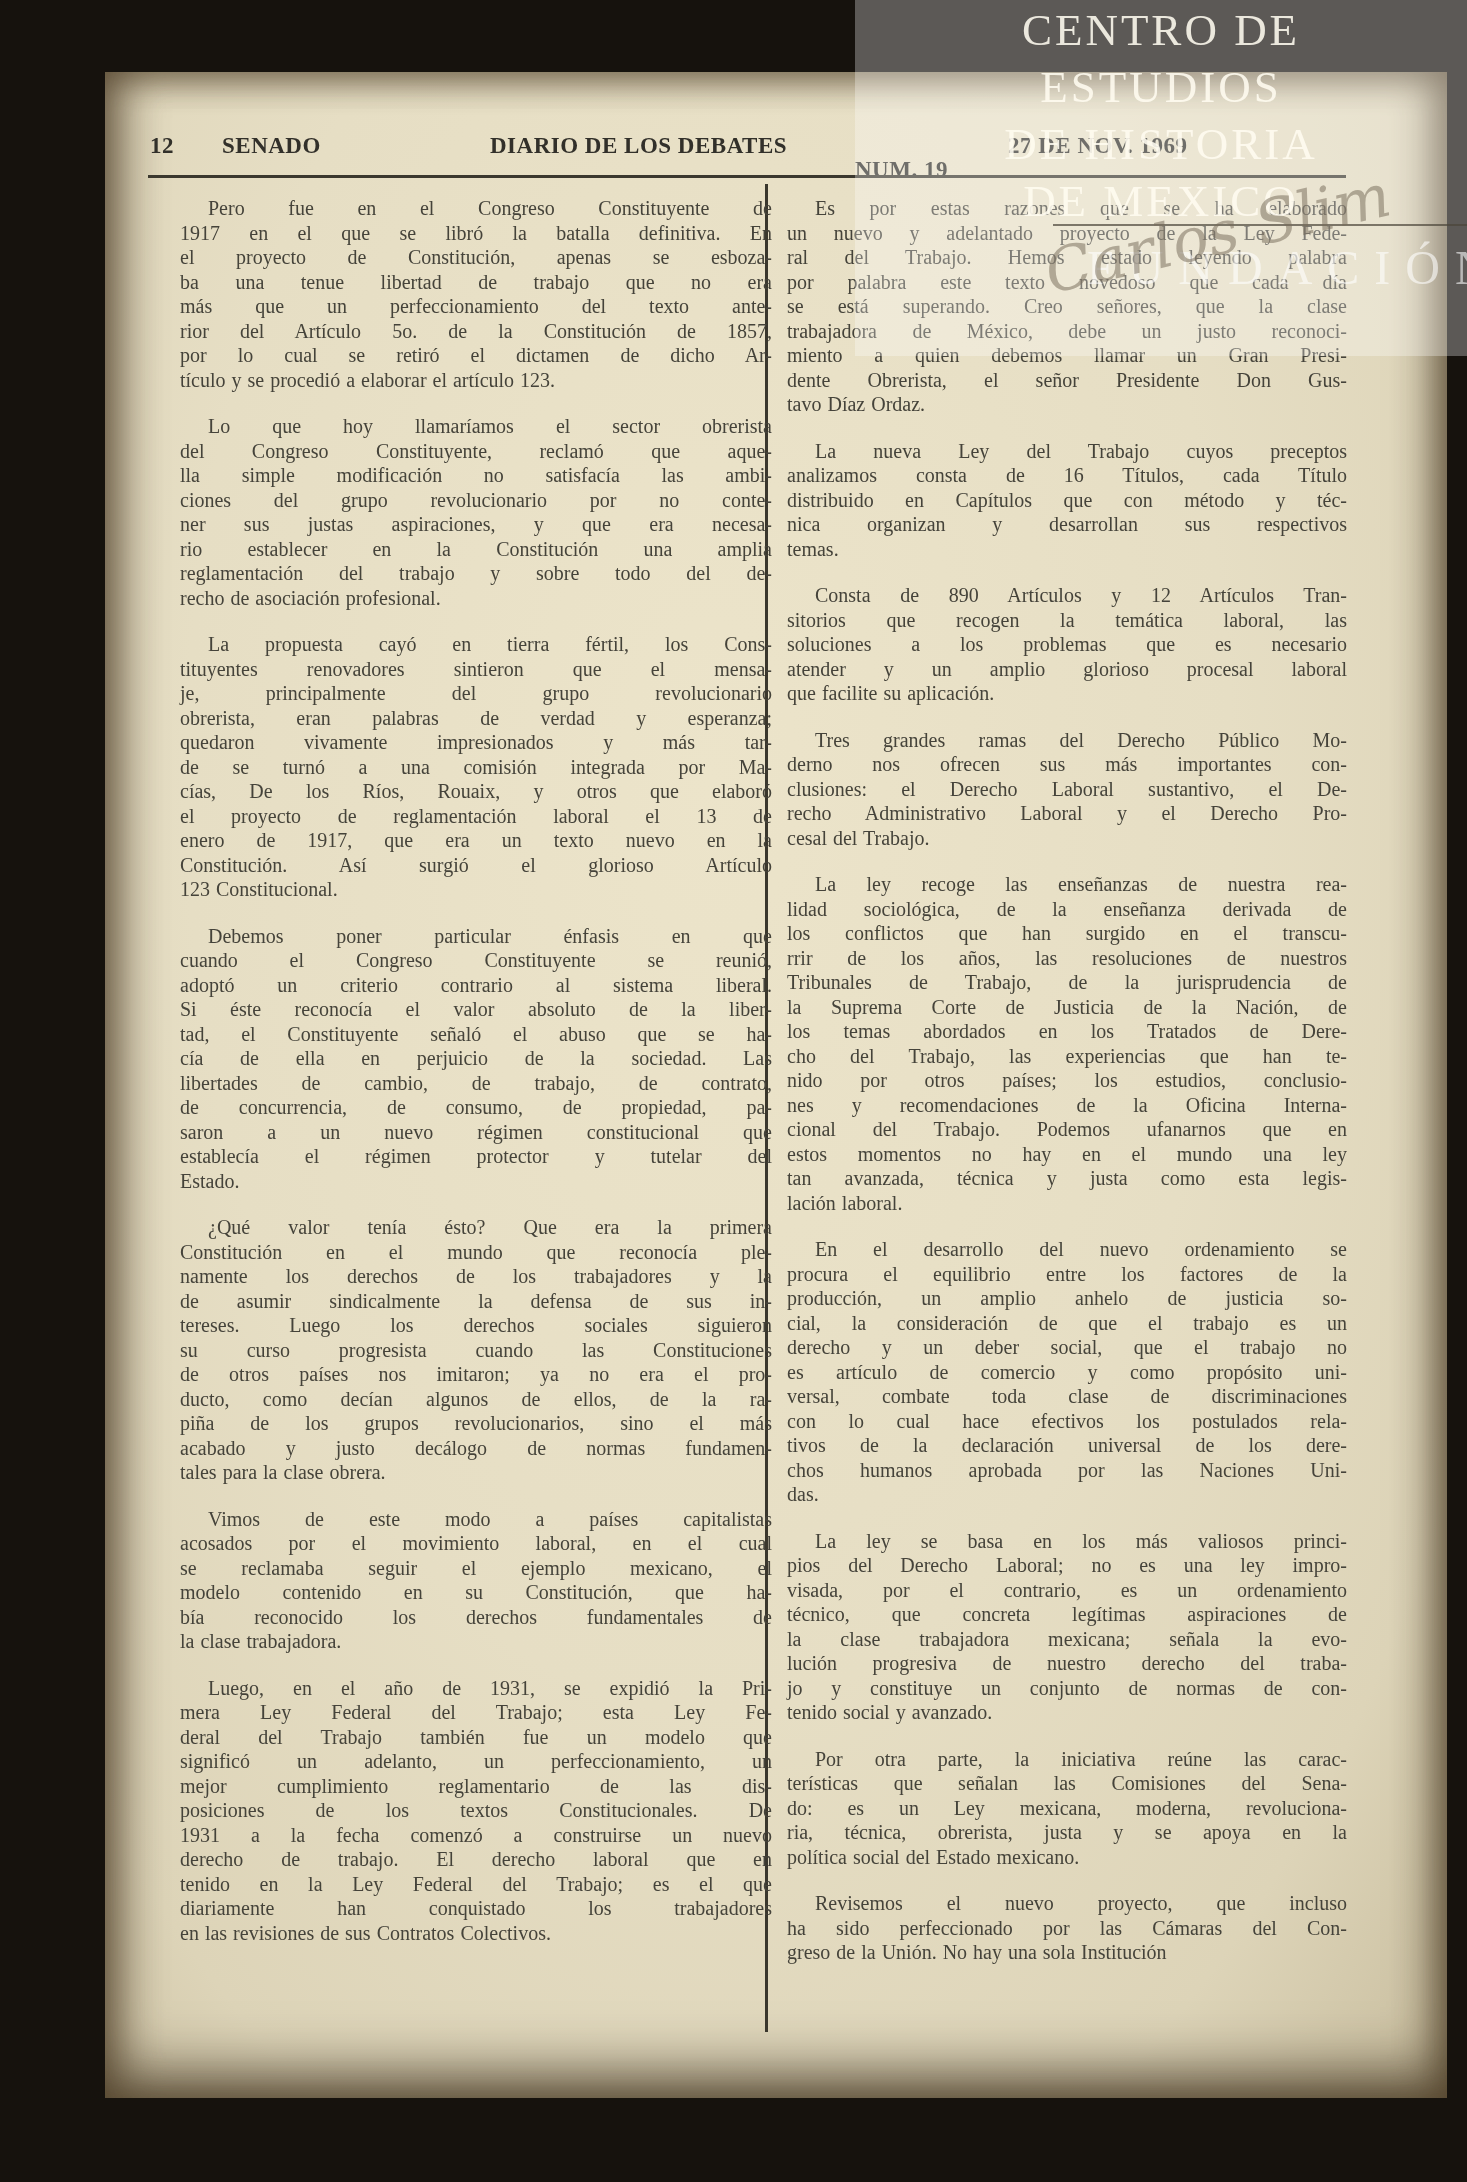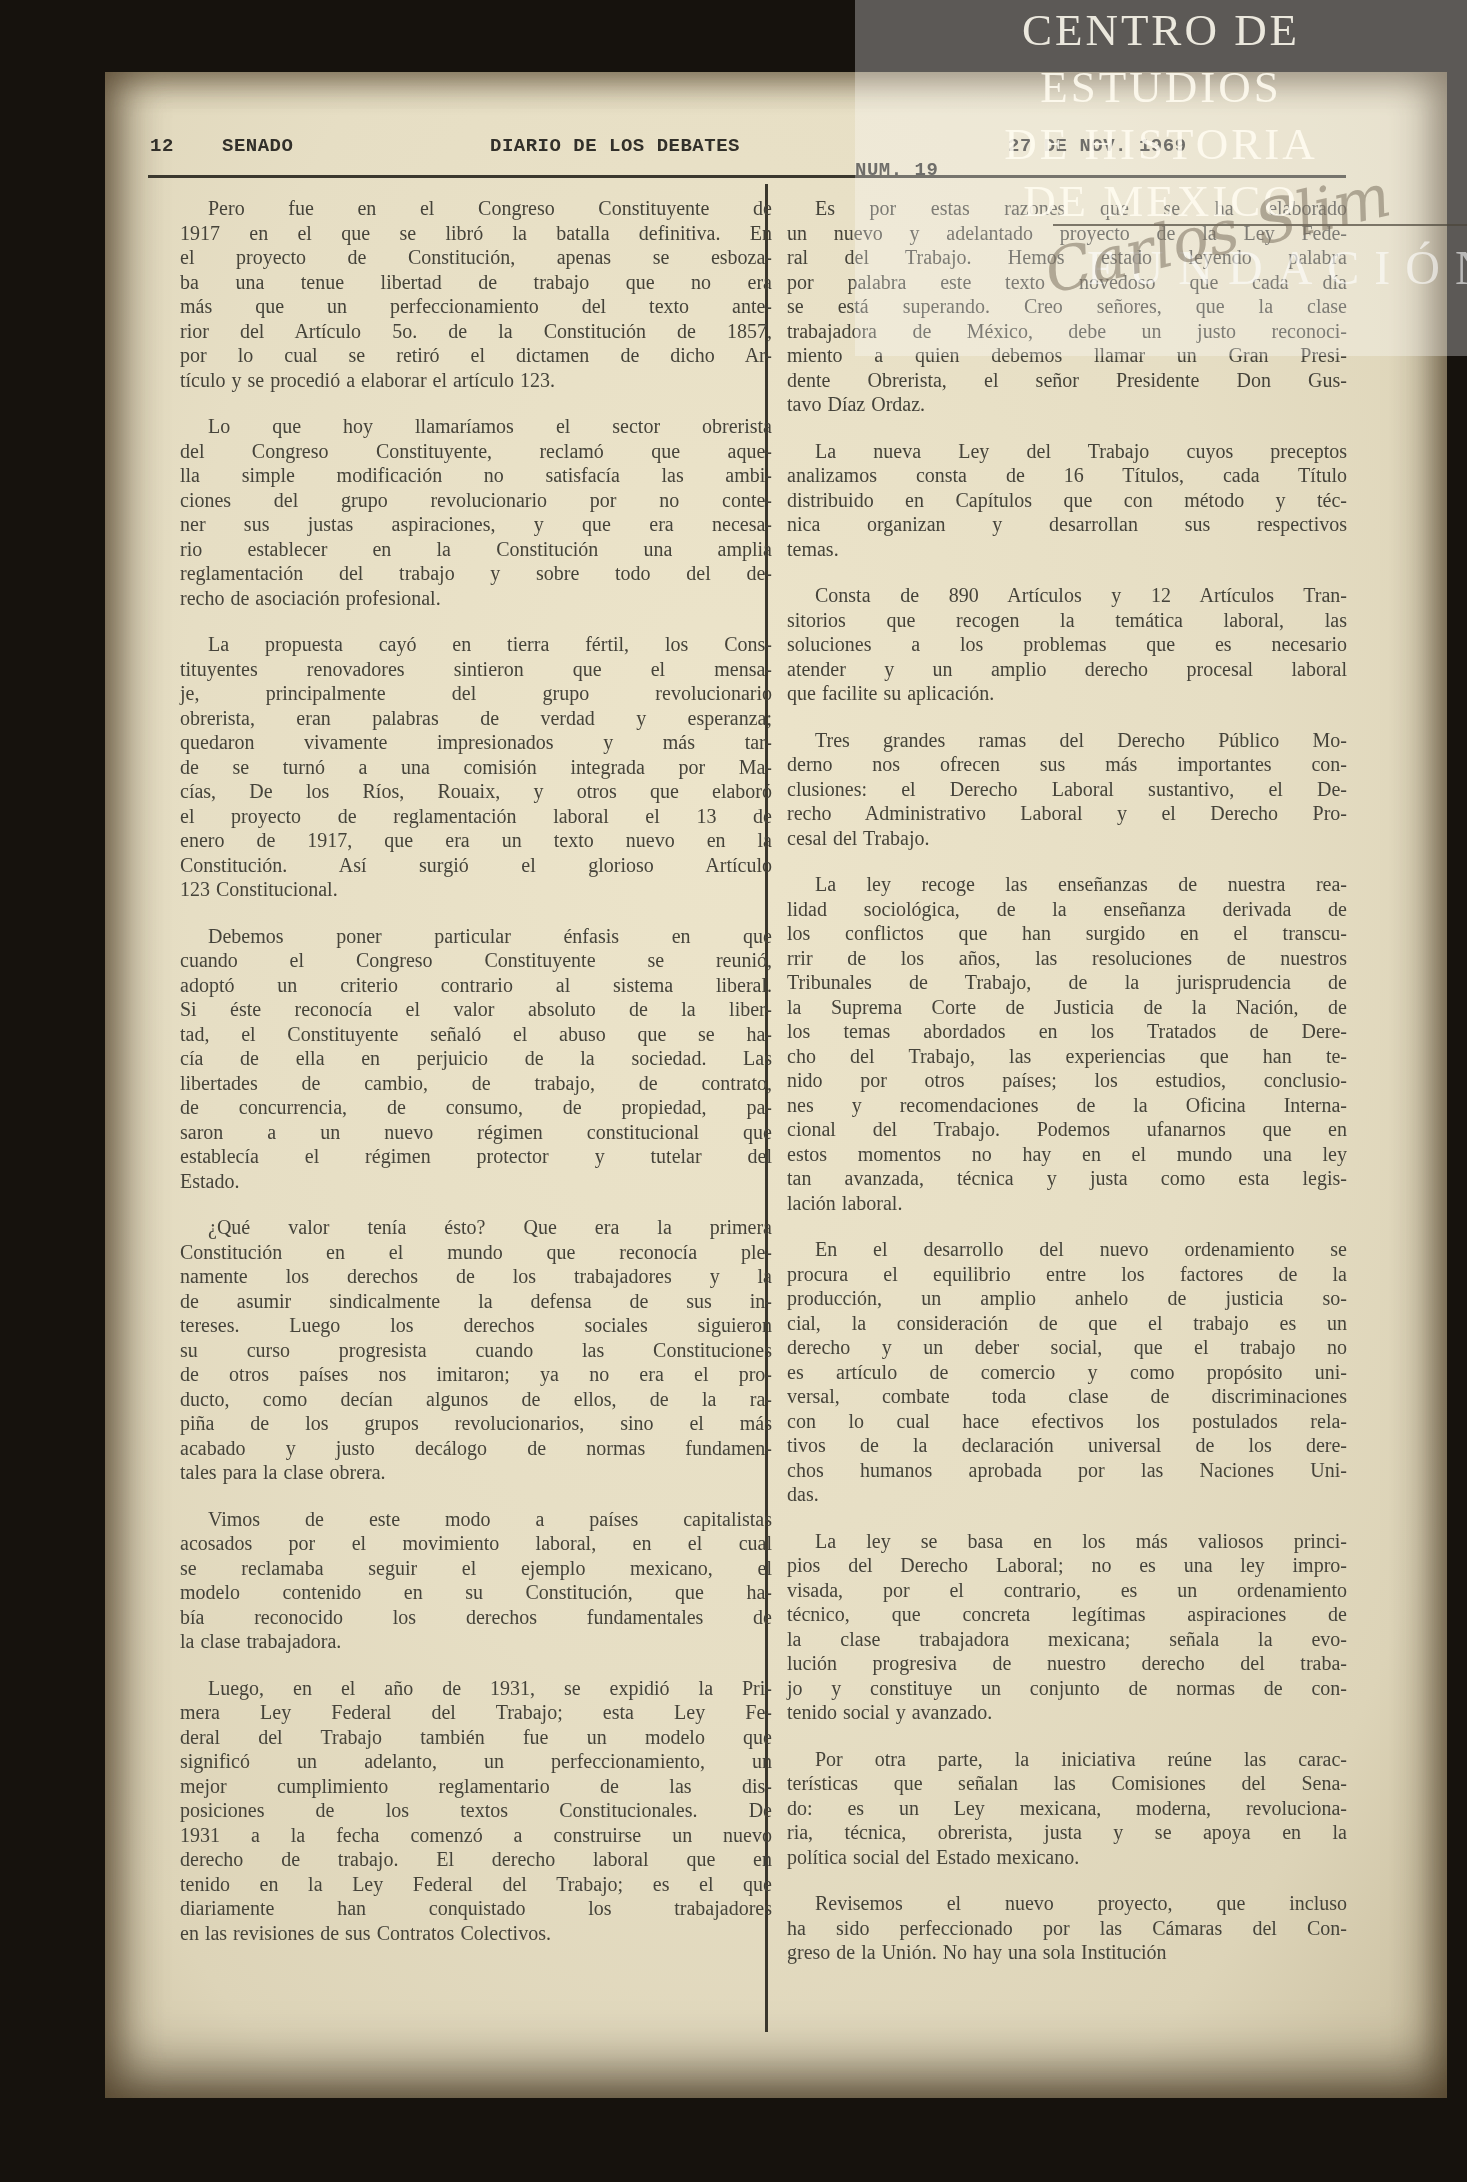--- a/index.html
+++ b/index.html
@@ -12,23 +12,22 @@
     position:absolute; left:105px; top:72px; width:1342px; height:2026px;
     background: radial-gradient(ellipse at 45% 35%, #ece4ca 0%, #e6dec4 50%, #ddd4b8 80%, #c8bd9e 100%);
     box-shadow:
       inset 22px 0 38px rgba(70,52,28,.38),
       inset -16px 0 36px rgba(70,52,28,.42),
       inset 0 -30px 55px rgba(45,33,16,.55),
       inset 0 12px 28px rgba(70,52,28,.28);
   }
   .hdr-item {
     position:absolute; top:60px; height:28px; line-height:28px;
-    font-weight:700; font-size:19px; color:#32302a; letter-spacing:.5px;
+    font-weight:700; font-size:23px; color:#32302a; letter-spacing:.5px;
     white-space:nowrap;
-    font-family:Liberation Mono, monospace;
   }
   .hdr-rule {
     position:absolute; left:43px; top:103px; width:1198px; height:3px;
     background:#3b382e;
   }
   .col-divider {
     position:absolute; left:660px; top:112px; width:3px; height:1848px;
     background:#3a372d;
   }
   .col {
@@ -187,21 +186,21 @@
           <div class="ln first">La nueva Ley del Trabajo cuyos preceptos</div>
           <div class="ln">analizamos consta de 16 Títulos, cada Título</div>
           <div class="ln">distribuido en Capítulos que con método y téc-</div>
           <div class="ln">nica organizan y desarrollan sus respectivos</div>
           <div class="ln last">temas.</div>
         </div>
         <div class="para">
           <div class="ln first">Consta de 890 Artículos y 12 Artículos Tran-</div>
           <div class="ln">sitorios que recogen la temática laboral, las</div>
           <div class="ln">soluciones a los problemas que es necesario</div>
-          <div class="ln">atender y un amplio derecho procesal laboral</div>
+          <div class="ln">atender y un amplio glorioso procesal laboral</div>
           <div class="ln last">que facilite su aplicación.</div>
         </div>
         <div class="para">
           <div class="ln first">Tres grandes ramas del Derecho Público Mo-</div>
           <div class="ln">derno nos ofrecen sus más importantes con-</div>
           <div class="ln">clusiones: el Derecho Laboral sustantivo, el De-</div>
           <div class="ln">recho Administrativo Laboral y el Derecho Pro-</div>
           <div class="ln last">cesal del Trabajo.</div>
         </div>
         <div class="para">

